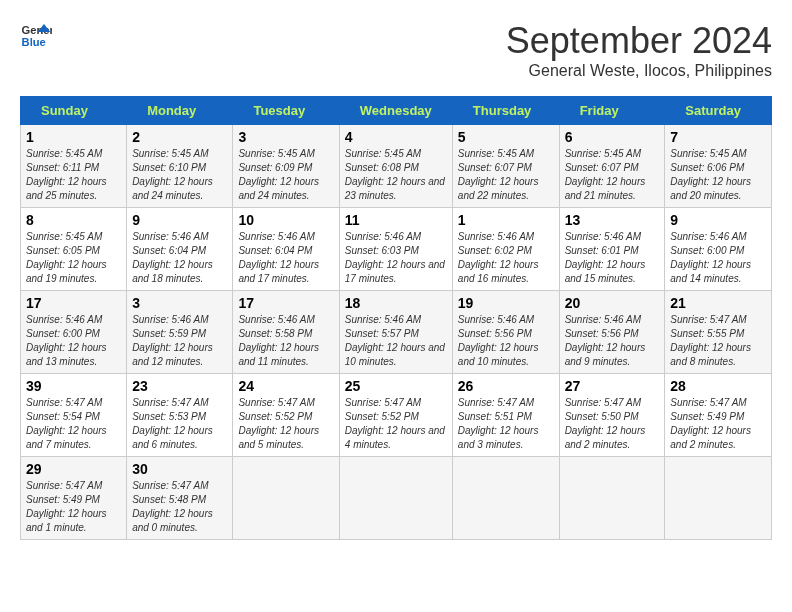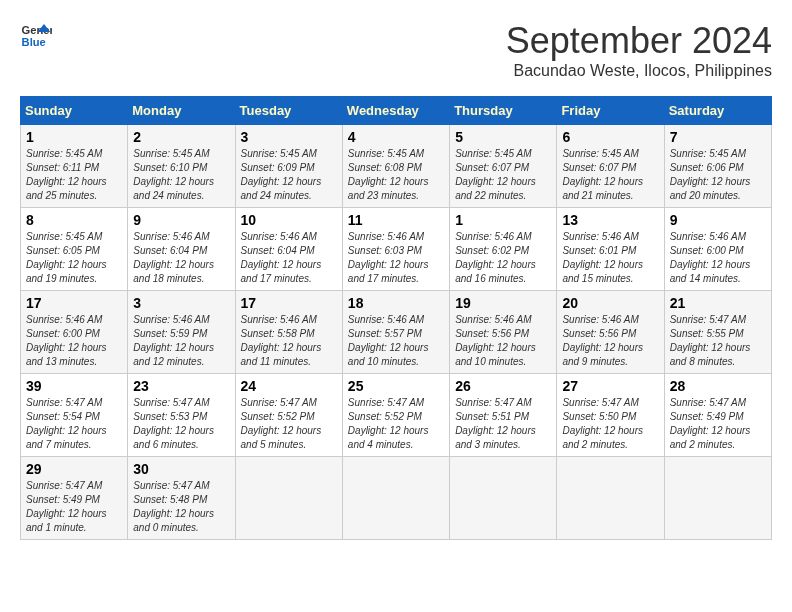--- a/index.html
+++ b/index.html
@@ -37,22 +37,22 @@
       font-size: 16px;
       color: #333;
     }
     table {
       width: 100%;
       border-collapse: collapse;
       font-size: 11px;
     }
     thead tr th {
       background-color: #1565c0;
-      color: #fef9c3;
-      padding: 6px 4px;
+      color: #bef264;
+      padding: 6px 20px;
       text-align: left;
       font-size: 13px;
       font-weight: bold;
       border: 1px solid #1565c0;
     }
     tbody tr td {
       vertical-align: top;
       padding: 4px 5px;
       border: 1px solid #ccc;
       height: 80px;
@@ -86,21 +86,21 @@
 <div class="header-section">
   <div class="logo">
     <svg class="logo-icon" viewBox="0 0 40 40" xmlns="http://www.w3.org/2000/svg">
       <text x="2" y="18" font-size="14" font-weight="bold" fill="#333">General</text>
       <text x="2" y="32" font-size="14" font-weight="bold" fill="#1565c0">Blue</text>
       <polygon points="30,5 38,15 22,15" fill="#1565c0"></polygon>
     </svg>
   </div>
   <div class="title-section">
     <div class="month-title">September 2024</div>
-    <div class="location-title">Bacundao Weste, Ilocos, Philippines</div>
+    <div class="location-title">General Weste, Ilocos, Philippines</div>
   </div>
 </div>
 
 <table>
   <thead>
     <tr>
     <th>Sunday</th>
         <th>Monday</th>
         <th>Tuesday</th>
         <th>Wednesday</th>

